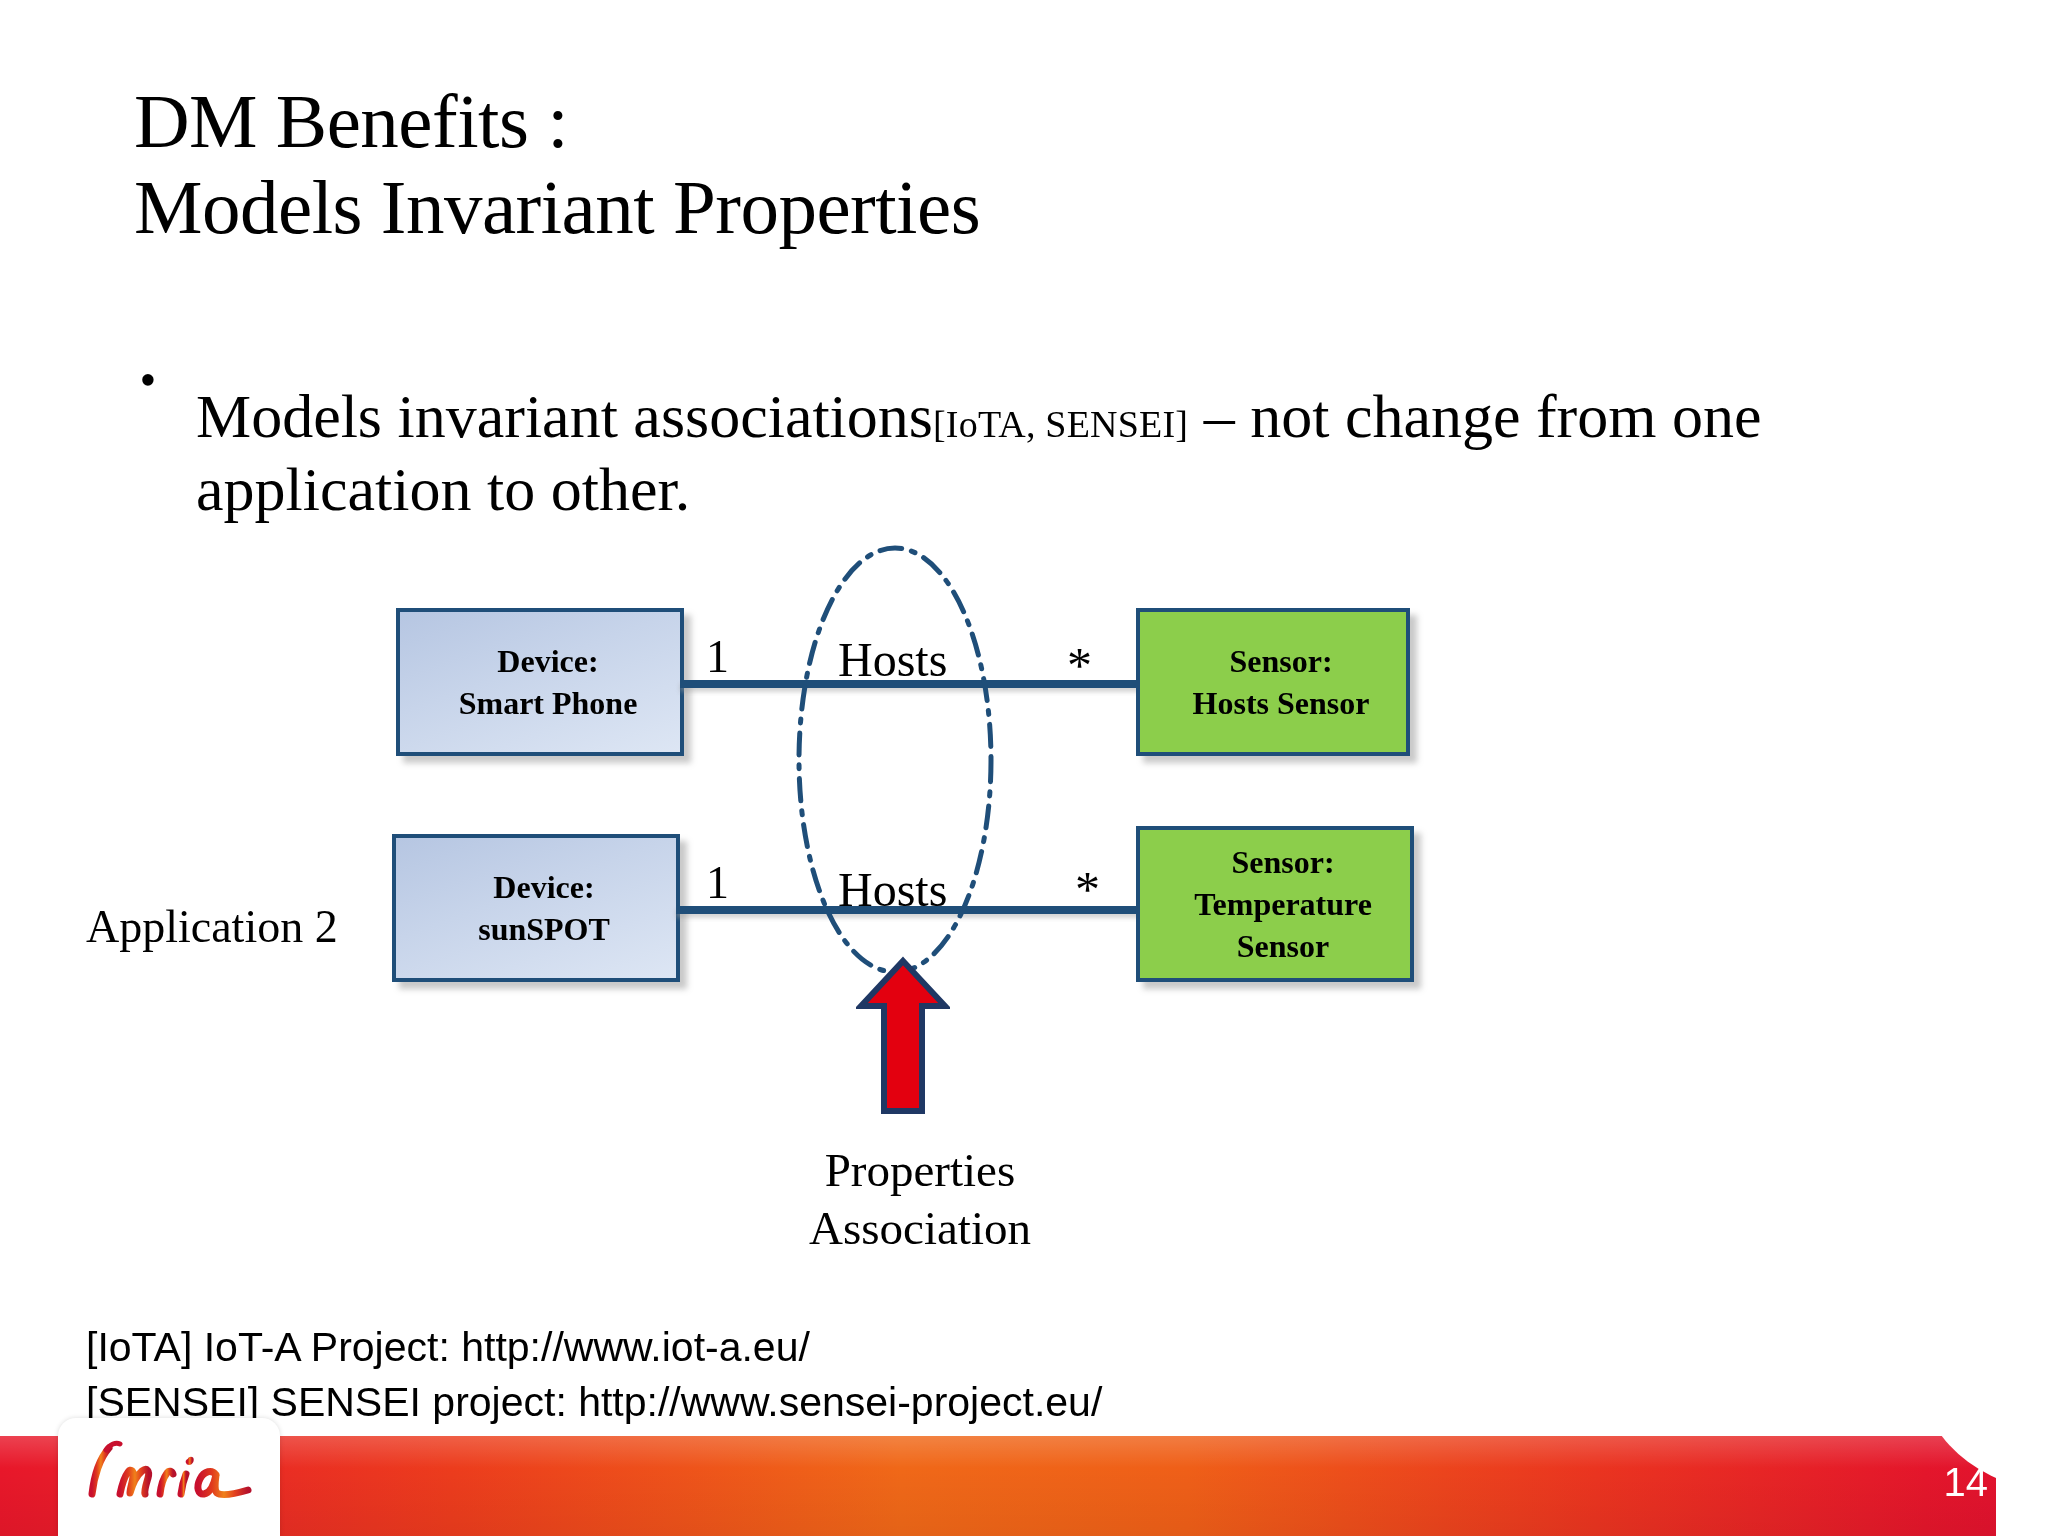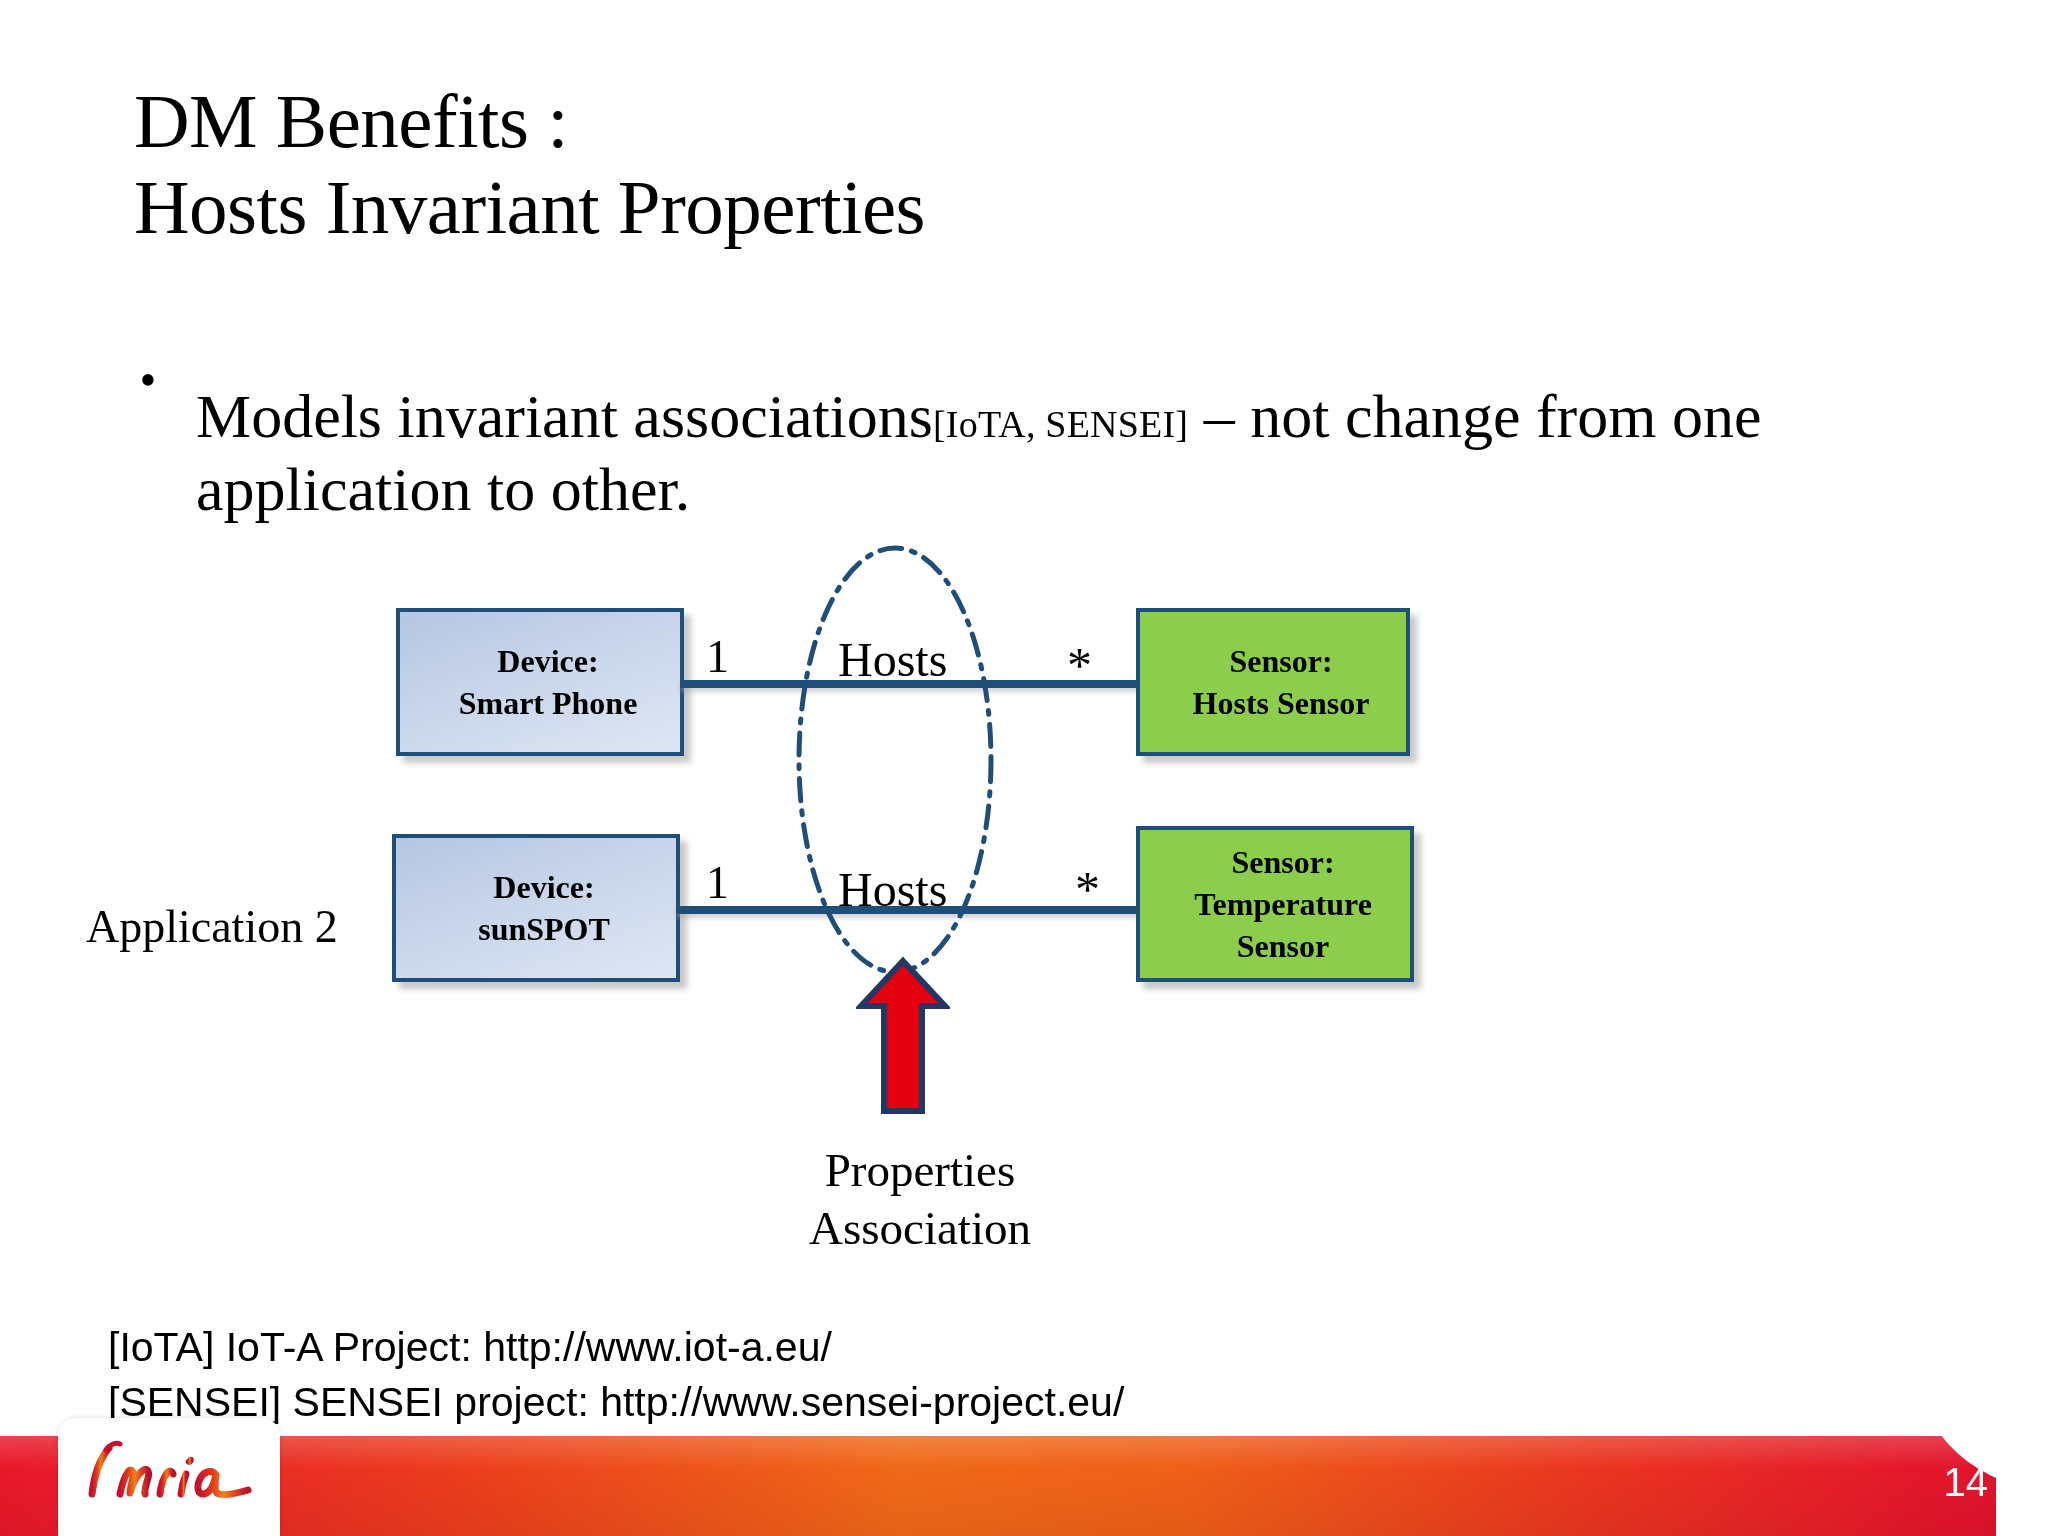--- a/index.html
+++ b/index.html
@@ -179,21 +179,20 @@
 
   
   .footnotes {
     position: absolute;
     left: 86px;
     top: 1320px;
     font-family: "Liberation Sans", sans-serif;
     font-size: 41px;
     line-height: 1.33;
     color: #000;
-    margin-left: 22px;
   }
   .footnotes div { white-space: nowrap; }
 
   
   .footer {
     position: absolute;
     left: 0;
     bottom: 0;
     width: 2048px;
     height: 100px;
@@ -255,21 +254,21 @@
   }
   .logo-svg { display:block; }
 </style>
 </head>
 <body>
 
 <div class="slide">
 
   <div class="title-block">
     <div class="title-line">DM Benefits :</div>
-    <div class="title-line">Hosts Invariant Properties</div>
+    <div class="title-line">Models Invariant Properties</div>
   </div>
 
   <div class="bullet-row">
     <div class="bullet-dot">•</div>
     <div class="bullet-text"><span>Models invariant associations</span><span class="cite">[IoTA, SENSEI]</span> <span>– not change from one application to other.</span></div>
   </div>
 
   <div class="diagram">
 
 

